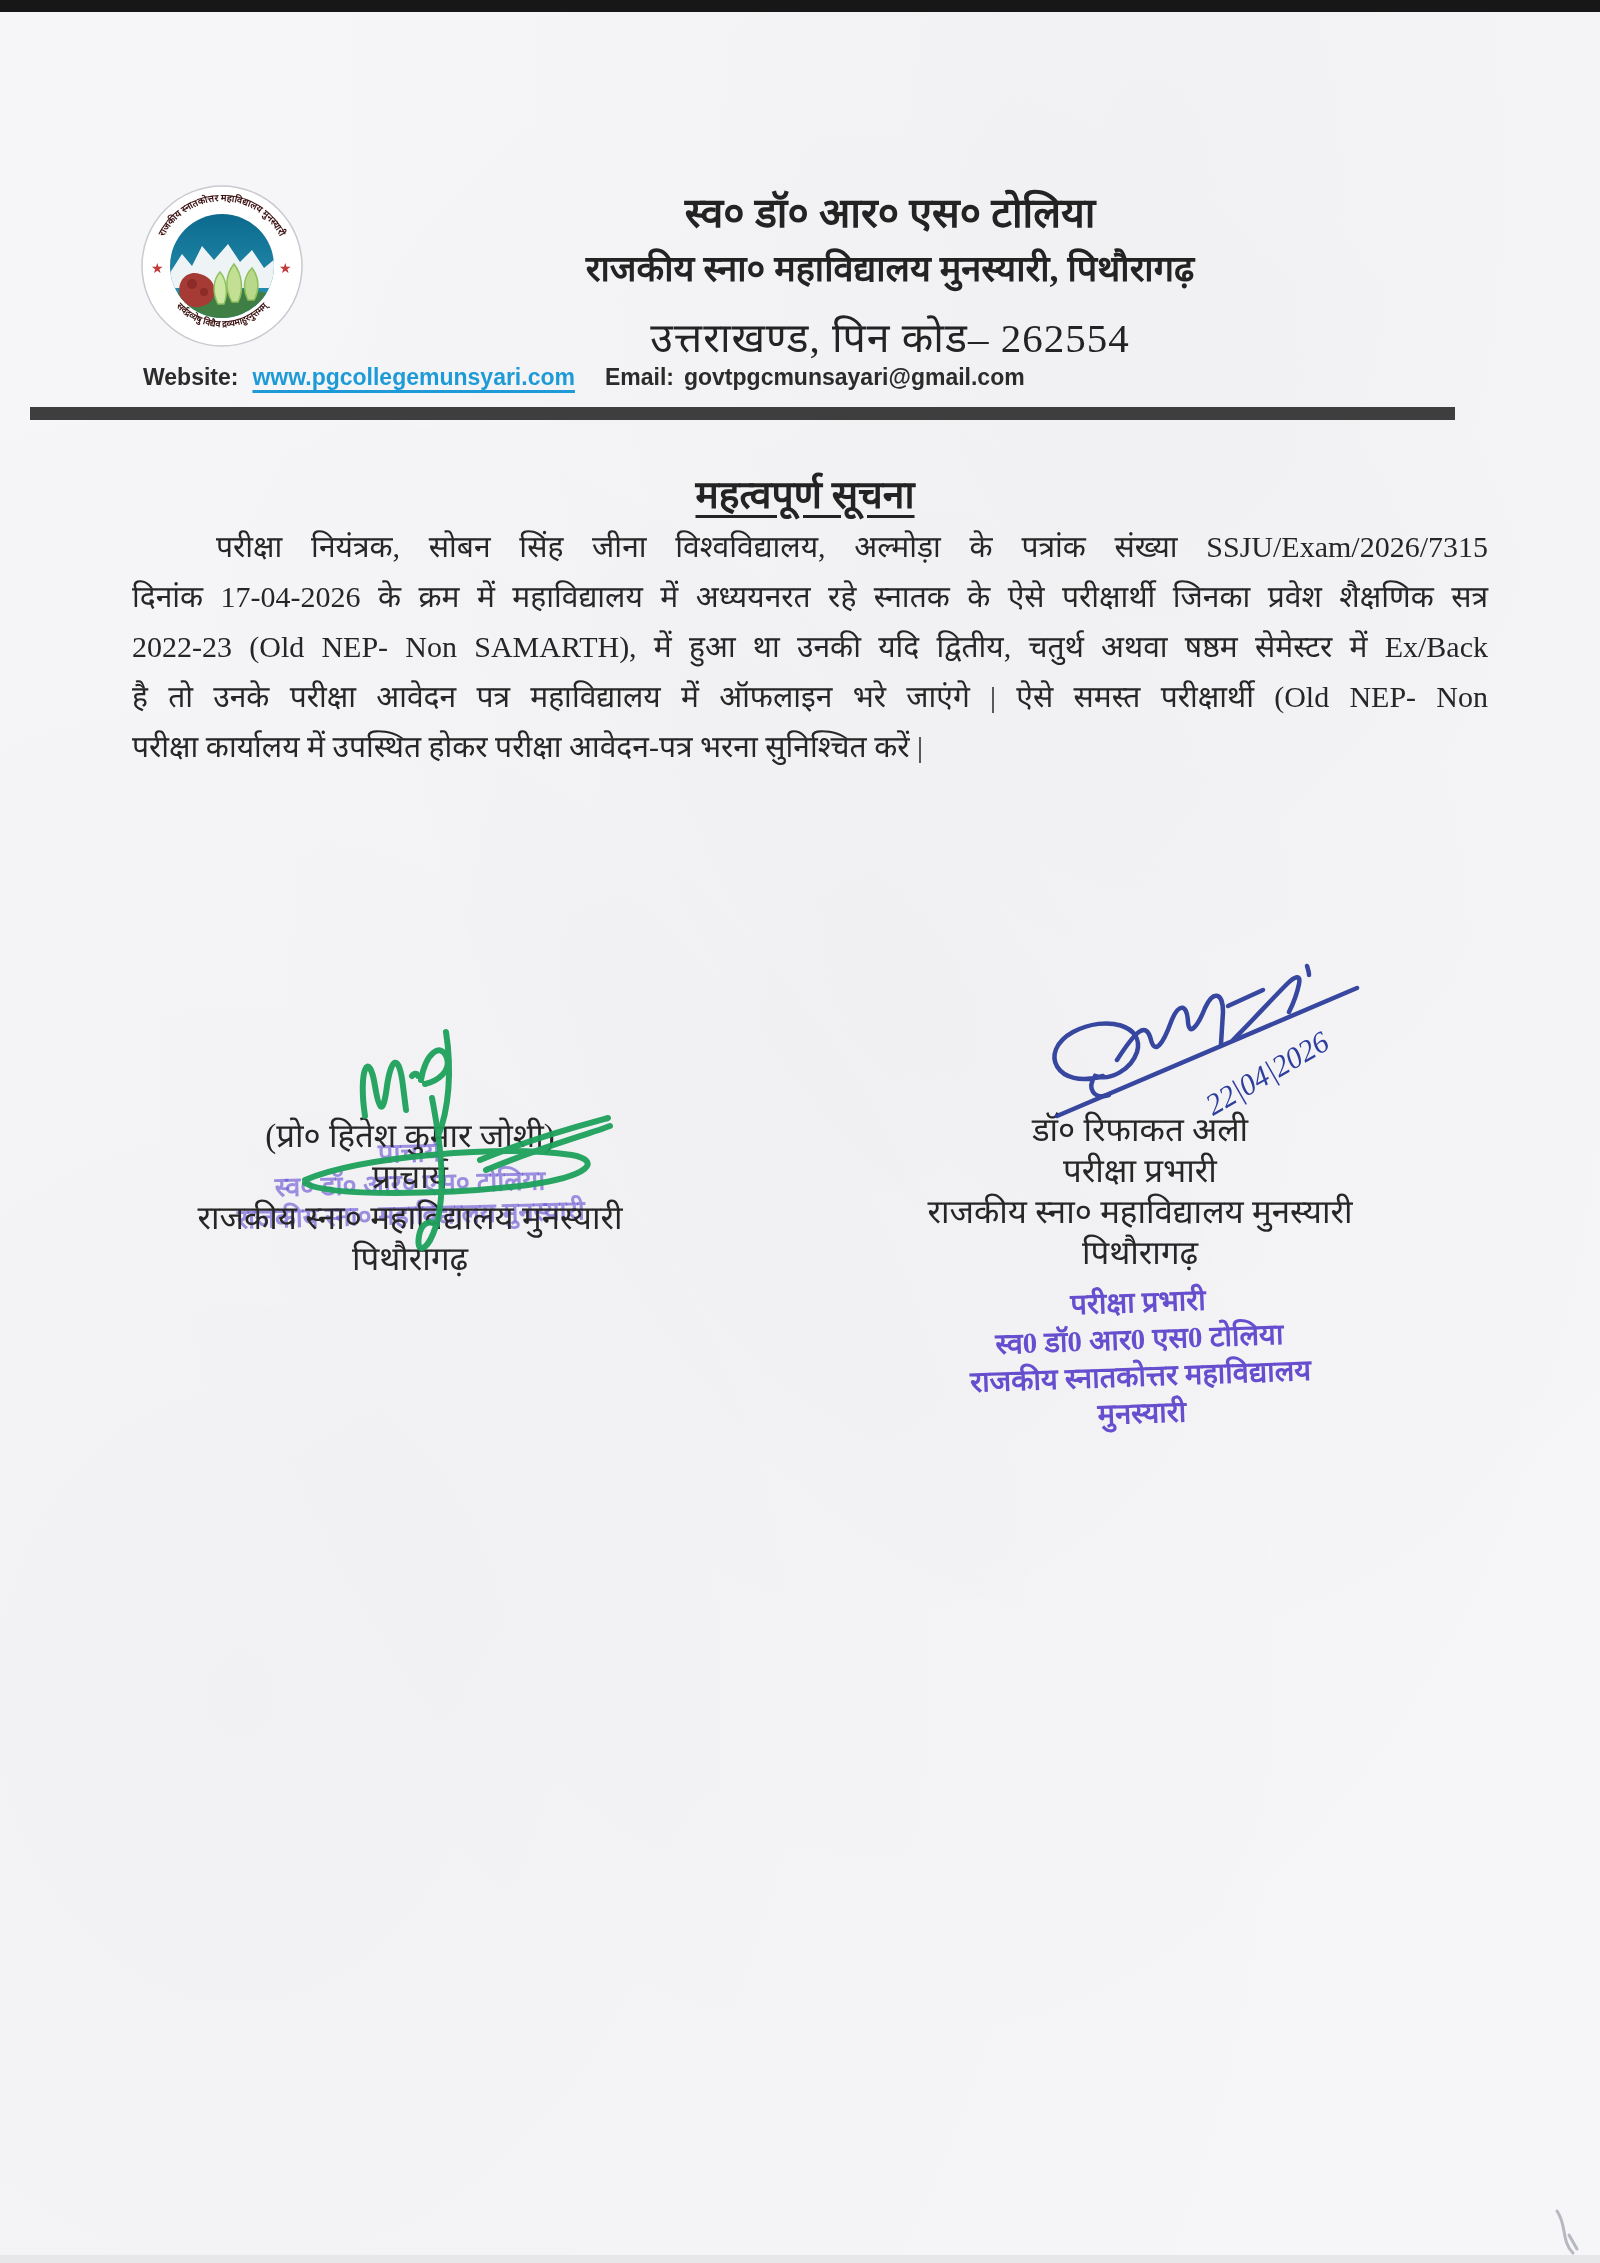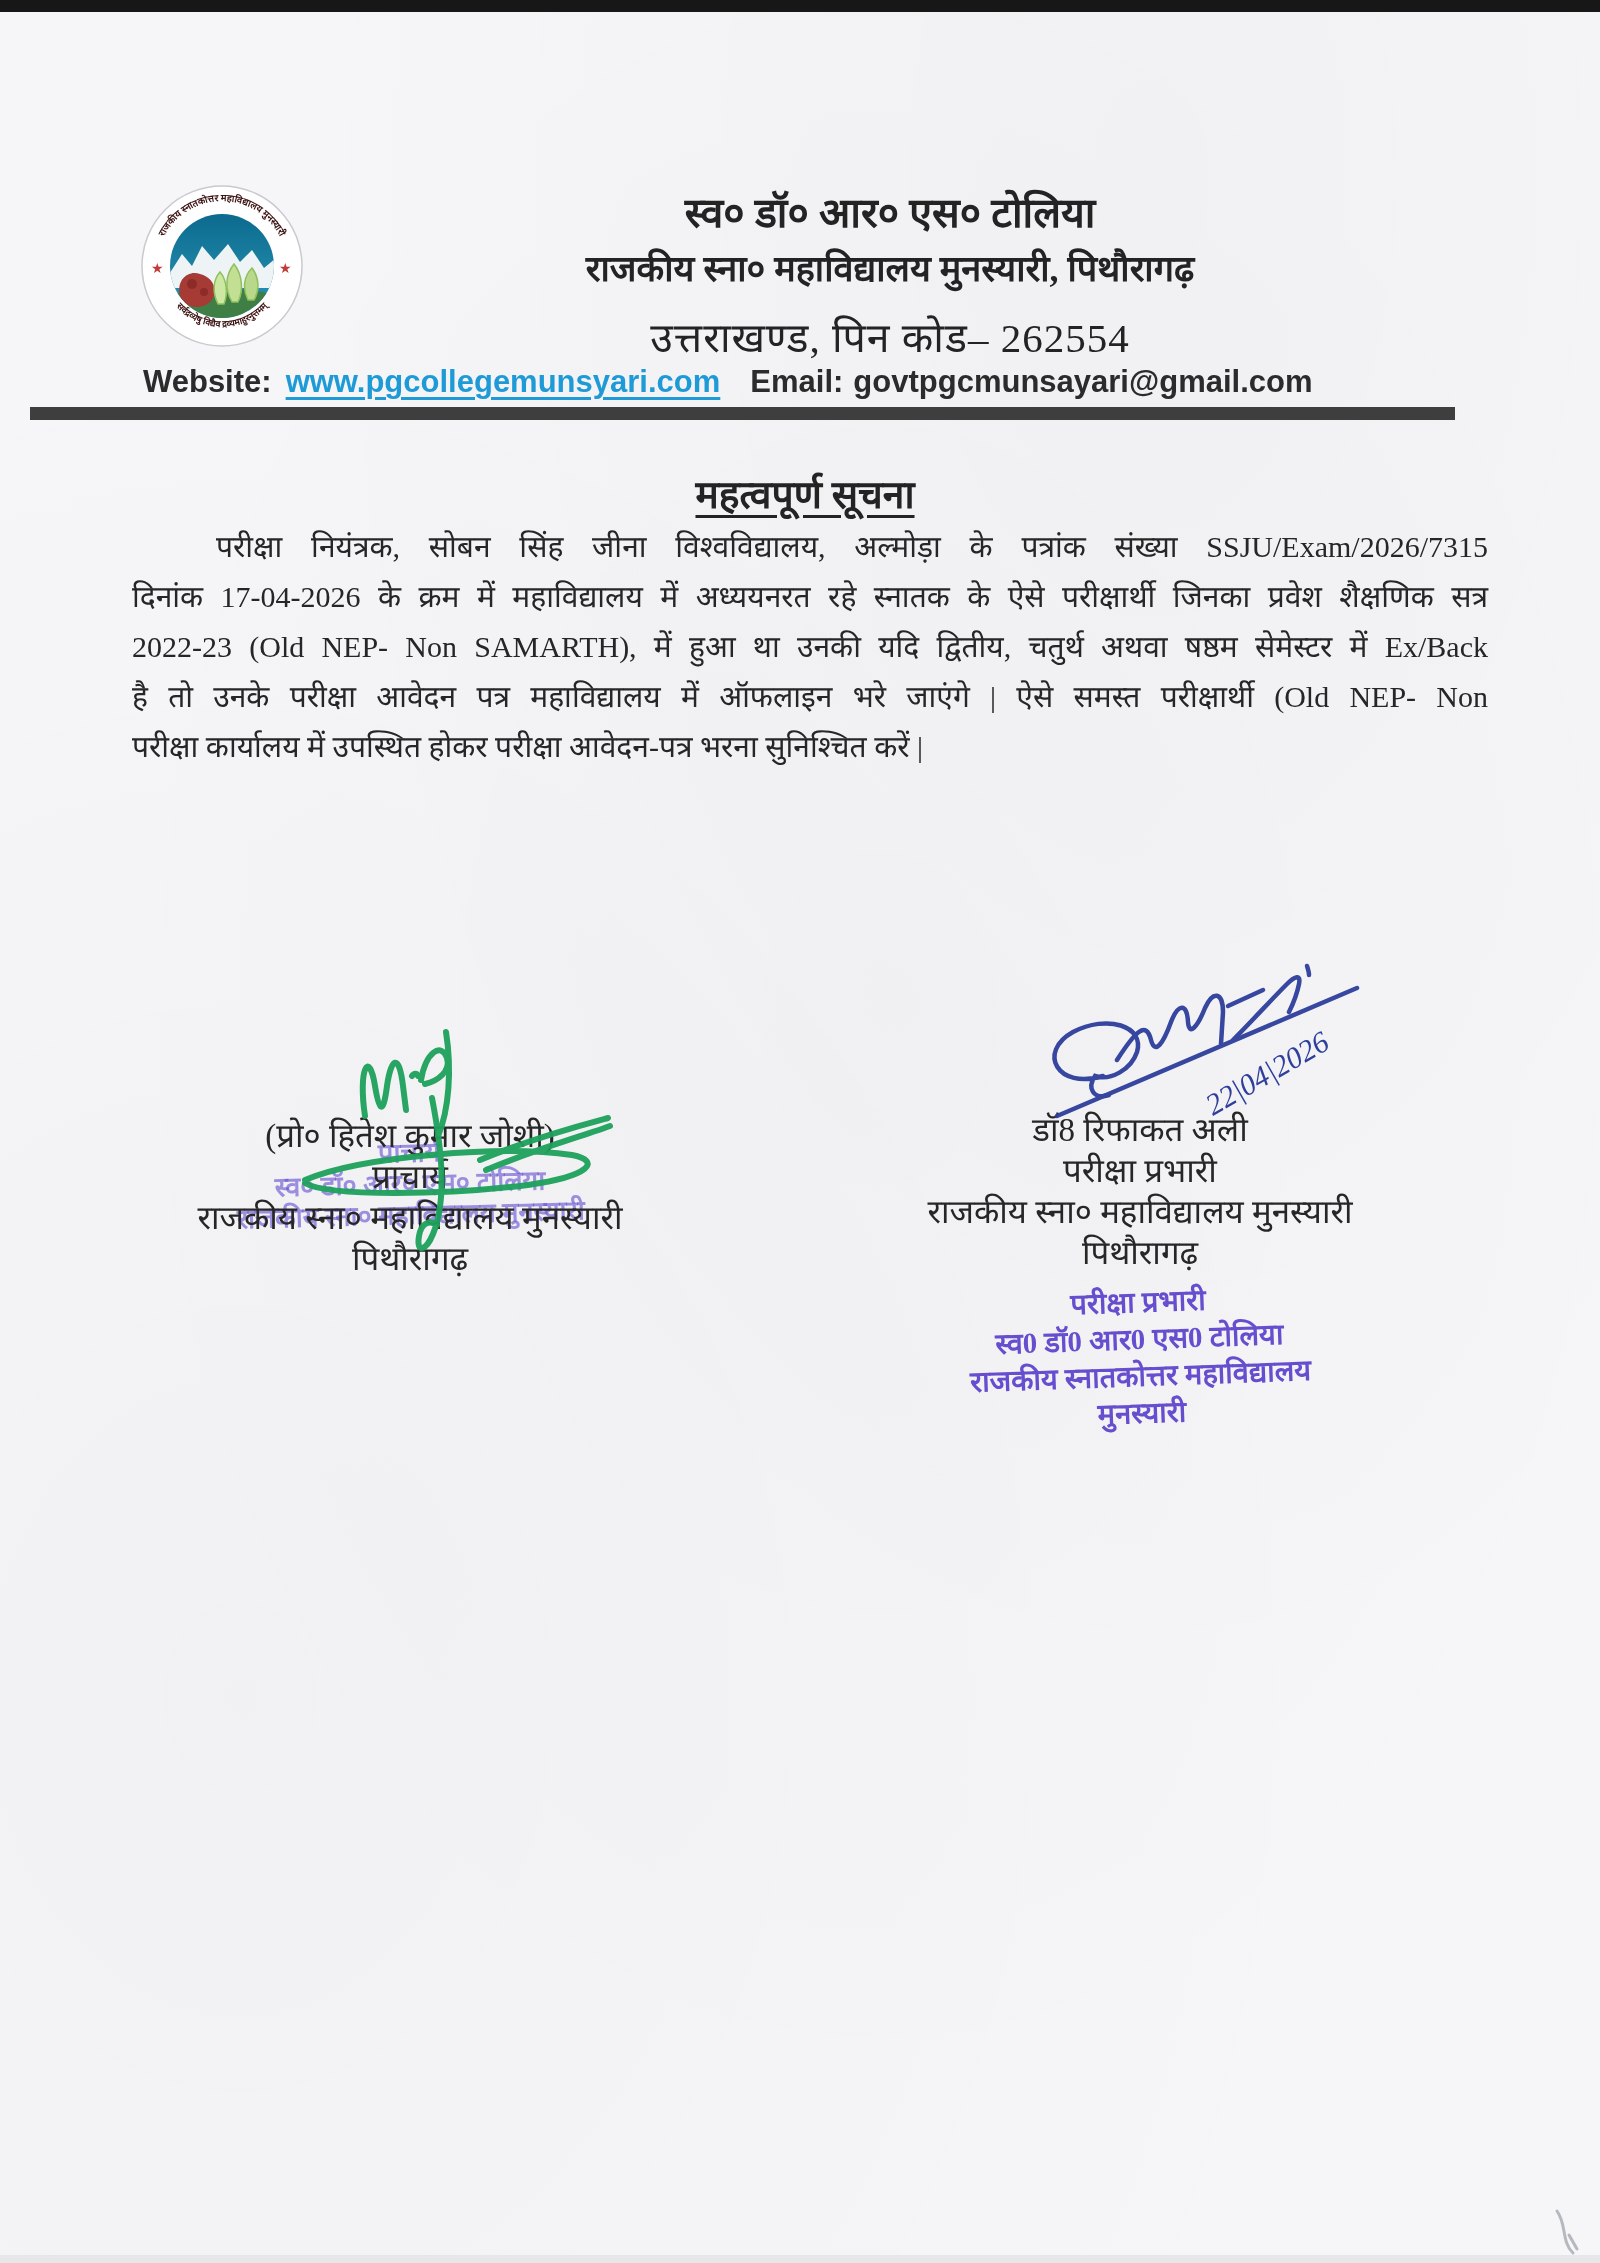--- a/index.html
+++ b/index.html
@@ -20,21 +20,21 @@
   .scan-bottom-edge{position:absolute;left:0;bottom:0;width:1600px;height:8px;background:#e7e7ea;}
 
   
   .h-line{position:absolute;left:440px;width:900px;text-align:center;color:#232323;}
   .h-line1{top:183px;font-size:41px;font-weight:600;}
   .h-line2{top:243px;font-size:36px;font-weight:600;}
   .h-line3{top:308px;font-size:41px;font-weight:400;letter-spacing:1px;}
 
   .website-line{
     position:absolute;left:143px;top:364px;width:1340px;
-    font-family:"Liberation Sans", sans-serif;font-weight:bold;font-size:31px;color:#2b2b2b;
+    font-family:"Liberation Sans", sans-serif;font-weight:bold;font-size:23px;color:#2b2b2b;
     white-space:nowrap;
   }
   .website-url{color:#1e9bd7;text-decoration:underline;text-underline-offset:5px;text-decoration-thickness:3px;margin-left:14px;}
   .email-label{margin-left:30px;}
   .email-value{margin-left:10px;}
 
   .header-rule{position:absolute;left:30px;top:407px;width:1425px;height:13px;background:#3e3e3e;}
 
   .date-line{position:absolute;left:1100px;top:428px;width:378px;text-align:right;font-size:31px;font-weight:600;color:#262626;}
 
@@ -165,21 +165,21 @@
       <path d="M122,112 C140,84 151,72 156,92 C160,107 168,96 176,74 C183,56 192,54 193,74 C194,88 202,80 210,60 C218,42 228,44 228,64 L226,96"></path>
       <path d="M233,58 L268,42"></path>
       <path d="M238,92 C258,72 276,52 292,36 C300,28 306,26 304,36 C302,46 298,56 294,64"></path>
       <path d="M62,168 L362,40"></path>
       <path d="M312,18 C313,21 314,24 314,27"></path>
     </g>
     <text transform="translate(218,168) rotate(-30)" font-size="30" font-style="italic" fill="#2e3e9c" font-family="'Liberation Serif', serif">22|04|2026</text>
   </svg>
 
   <div class="sig-block sig-right-block">
-    <div>डॉ8 रिफाकत अली</div>
+    <div>डॉ० रिफाकत अली</div>
     <div>परीक्षा प्रभारी</div>
     <div>राजकीय स्ना० महाविद्यालय मुनस्यारी</div>
     <div>पिथौरागढ़</div>
   </div>
 
   <div class="stamp-right">
     <div>परीक्षा प्रभारी</div>
     <div>स्व0 डॉ0 आर0 एस0 टोलिया</div>
     <div>राजकीय स्नातकोत्तर महाविद्यालय</div>
     <div>मुनस्यारी</div>

